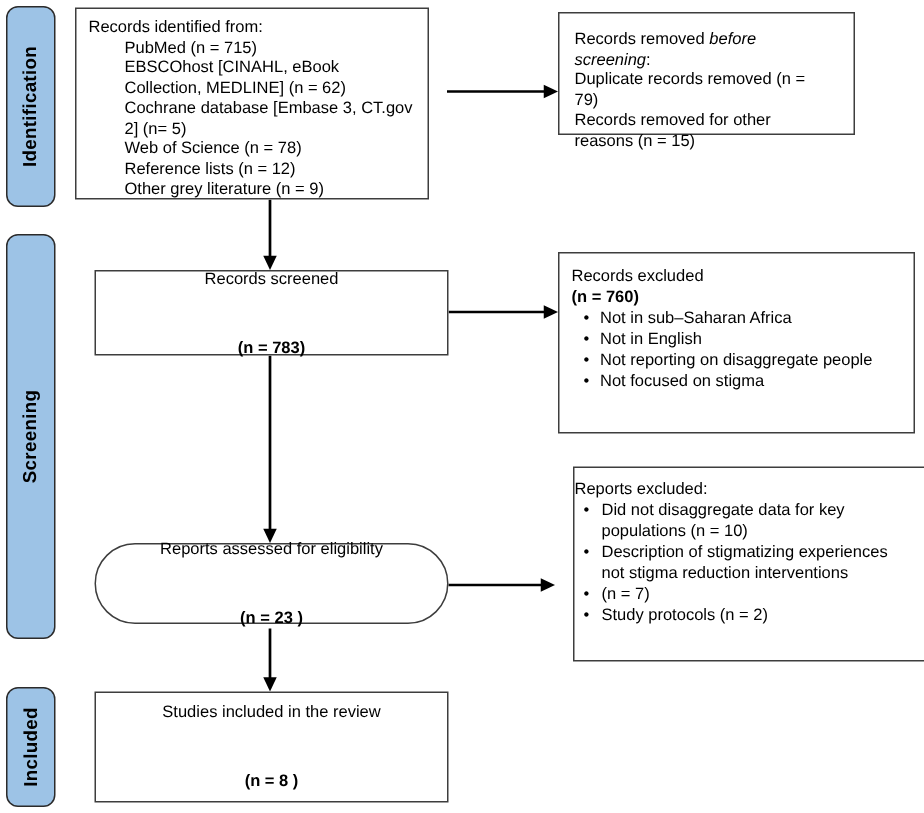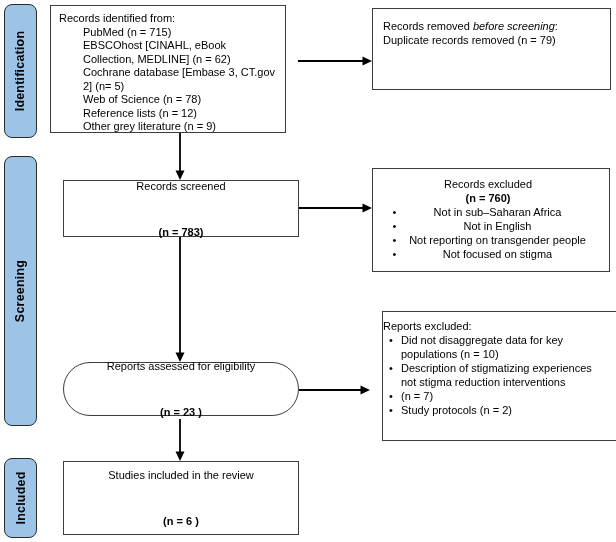--- a/index.html
+++ b/index.html
@@ -29,23 +29,23 @@
   .box {
     position:absolute; box-sizing:border-box; background:#fff;
     border:1.5px solid var(--box-border,#3d3d3d);
     font-size:11px; line-height:13.5px;
   }
   .center-box { display:flex; flex-direction:column; align-items:center; justify-content:center; text-align:center; line-height:14px;gap:32px; }
   .bold { font-weight:bold; }
   .italic { font-style:italic; }
 
   .box-identified       { left:50px;  top:5px;   width:236px; height:128px; padding:6px 5px 4px 8px; }
-  .box-removed          { left:372px; top:8px;   width:239px; height:82px;  padding:11px 16px 4px 10px; }
+  .box-removed          { left:372px; top:8px;   width:198px; height:82px;  padding:11px 16px 4px 10px; }
   .box-screened         { left:63px;  top:180px; width:236px; height:57px; }
-  .box-records-excluded { left:372px; top:168px; width:238px; height:104px; padding:8px 14px 4px 8px; line-height:14px;text-align:center; }
+  .box-records-excluded { left:372px; top:168px; width:238px; height:121px; padding:8px 14px 4px 8px; line-height:14px; }
   .box-assessed         { left:63px;  top:362px; width:236px; height:54px;border-radius:27px; }
   .box-reports-excluded { left:382px; top:311px; width:239px; height:130px; padding:7px 4px 4px 0; line-height:14px; }
   .box-included         { left:63px;  top:461px; width:236px; height:74px;align-items:center; }
 
   .src-item   { margin-left:24px; }
   .rm-item    { }
 
   .bullet-row { display:flex; margin-left:8px; }
   .bullet-row .marker { flex:none; width:11px; }
   .bullet-row .btext  { flex:1; }
@@ -100,41 +100,42 @@
     <div class="src-item">EBSCOhost [CINAHL, eBook Collection, MEDLINE] (n = 62)</div>
     <div class="src-item">Cochrane database [Embase 3, CT.gov 2] (n= 5)</div>
     <div class="src-item">Web of Science (n = 78)</div>
     <div class="src-item">Reference lists (n = 12)</div>
     <div class="src-item">Other grey literature (n = 9)</div>
   </div>
 
   <div class="box box-removed">
     <div><span>Records removed </span><span class="italic">before screening</span><span>:</span></div>
     <div class="rm-item">Duplicate records removed (n = 79)</div>
+    <div class="rm-item">Records removed for other reasons (n = 15)</div>
   </div>
 
   <div class="box box-screened center-box">
     <div>Records screened</div>
     <div class="bold">(n = 783)</div>
   </div>
 
   <div class="box box-records-excluded">
     <div>Records excluded</div>
     <div class="bold">(n = 760)</div>
     <div class="bullet-row">
       <span class="marker">•</span>
       <span class="btext">Not in sub–Saharan Africa</span>
     </div>
     <div class="bullet-row">
       <span class="marker">•</span>
       <span class="btext">Not in English</span>
     </div>
     <div class="bullet-row">
       <span class="marker">•</span>
-      <span class="btext">Not reporting on transgender people</span>
+      <span class="btext">Not reporting on disaggregate people</span>
     </div>
     <div class="bullet-row">
       <span class="marker">•</span>
       <span class="btext">Not focused on stigma</span>
     </div>
   </div>
 
   <div class="box box-assessed center-box">
     <div>Reports assessed for eligibility</div>
     <div class="bold">(n = 23 )</div>
@@ -155,16 +156,16 @@
       <span class="btext">(n = 7)</span>
     </div>
     <div class="bullet-row">
       <span class="marker">•</span>
       <span class="btext">Study protocols (n = 2)</span>
     </div>
   </div>
 
   <div class="box box-included center-box">
     <div>Studies included in the review</div>
-    <div class="bold">(n = 6 )</div>
+    <div class="bold">(n = 8 )</div>
   </div>
 
 </div>
 
 </body></html>

